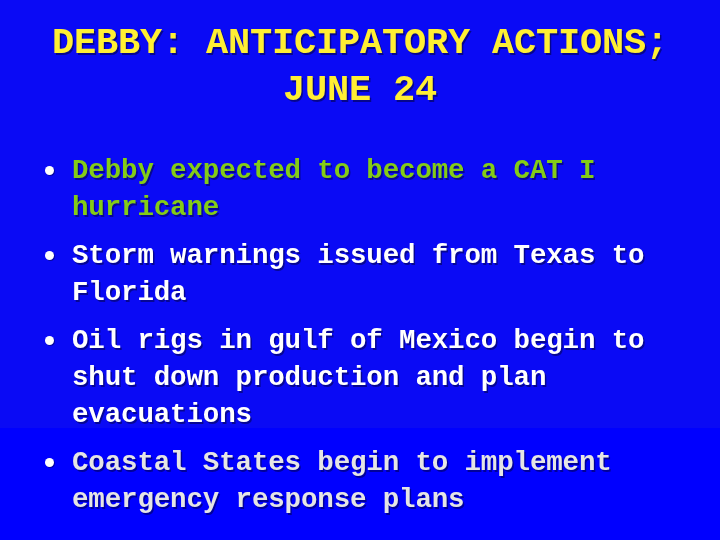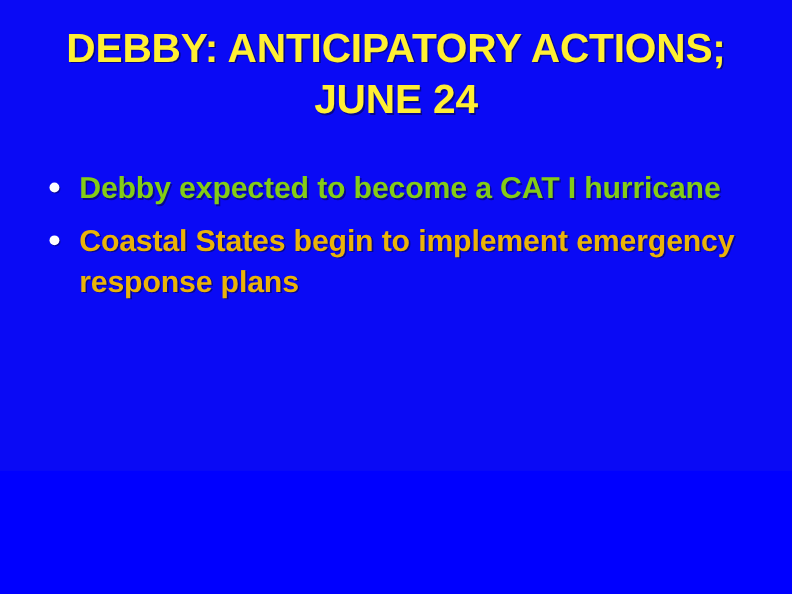--- a/index.html
+++ b/index.html
@@ -13,20 +13,21 @@
     height: 540px;
     overflow: hidden;
     font-family: "Liberation Sans", sans-serif;
   }
   .slide {
     position: relative;
     width: 720px;
     height: 428px;
     background: #0a0af5;
     box-sizing: border-box;
+    font-family: Liberation Mono, monospace;
   }
   .slide-title {
     position: absolute;
     left: 36px;
     top: 20px;
     width: 648px;
     text-align: center;
     color: #ffef33;
     font-size: 37px;
     font-weight: bold;
@@ -77,21 +78,29 @@
 
   <div class="slide-title" style="color: rgb(255, 239, 51);">DEBBY: ANTICIPATORY ACTIONS; JUNE 24</div>
 
   <ul class="body-list">
 
     <li class="bullet-item">
       <span class="bullet-marker"></span>
       <span class="bullet-text" style="color: #84cc16;">Debby expected to become a CAT I hurricane</span>
     </li>
 
-
+    <li class="bullet-item">
+      <span class="bullet-marker"></span>
+      <span class="bullet-text" style="color: rgb(255, 255, 255);">Storm warnings issued from Texas to Florida</span>
+    </li>
 
     <li class="bullet-item">
       <span class="bullet-marker"></span>
-      <span class="bullet-text" style="color: #eab308;">Coastal States begin to implement emergency response plans</span>
+      <span class="bullet-text" style="color: rgb(255, 255, 255);">Oil rigs in gulf of Mexico begin to shut down production and plan evacuations</span>
+    </li>
+
+    <li class="bullet-item">
+      <span class="bullet-marker"></span>
+      <span class="bullet-text" style="color: #e5e5e5;">Coastal States begin to implement emergency response plans</span>
     </li>
 
   </ul>
 </div>
 
 </body></html>

